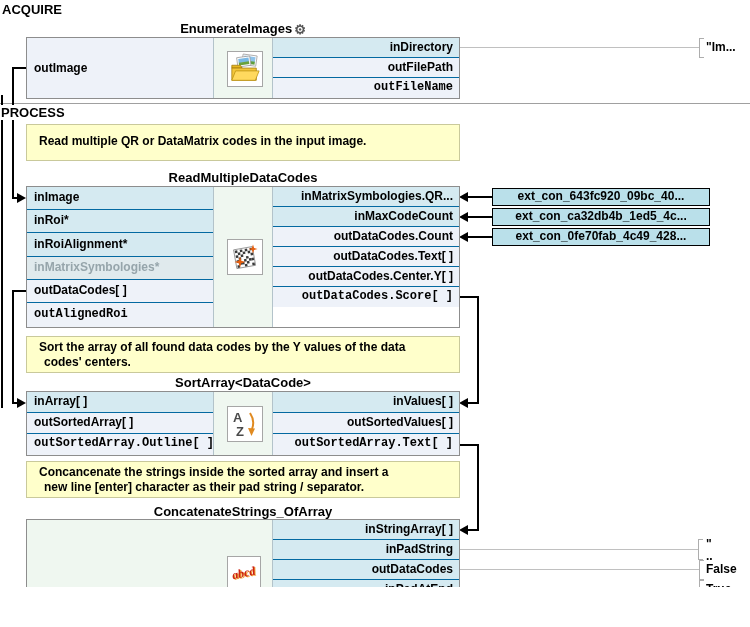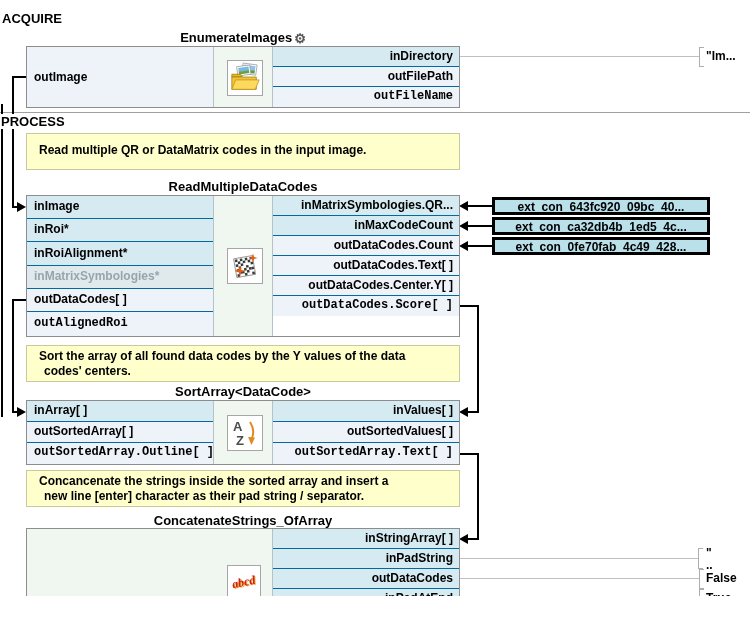--- a/index.html
+++ b/index.html
@@ -1,17 +1,17 @@
 <!DOCTYPE html>
 <html><head>
 <meta charset="utf-8">
 <style>
   html,body{margin:0;padding:0;background:#fff;}
   #app{position:relative;width:750px;height:587px;background:#fff;overflow:hidden;
-       font-family:"Liberation Sans",sans-serif;margin-top:9px;}
+       font-family:"Liberation Sans",sans-serif;}
   .seclabel{position:absolute;font-size:13px;font-weight:bold;color:#000;background:#fff;
             padding-right:3px;z-index:5;}
   .secline{position:absolute;height:1px;background:#a0a0a0;}
   .secvline{position:absolute;width:2px;background:#000;}
   .block{position:absolute;left:26px;width:434px;border:1px solid #8d8d8d;background:#fff;
          box-sizing:border-box;}
   .btitle{position:absolute;left:26px;width:434px;text-align:center;font-size:13px;
           font-weight:bold;color:#000;}
   .gear{font-size:13px;color:#555;vertical-align:-1px;margin-left:2px;cursor:pointer;}
   .col{position:absolute;top:0;height:100%;box-sizing:border-box;}
@@ -40,21 +40,21 @@
   .c1{padding-top:9px;}
   .iconbox{position:absolute;background:#fff;border:1px solid #a6a6a6;display:flex;
            align-items:center;justify-content:center;}
   .ln{position:absolute;background:#000;}
   .gl{position:absolute;background:#c0c0c0;height:1px;}
   .ar{position:absolute;width:0;height:0;border-top:5px solid transparent;
       border-bottom:5px solid transparent;}
   .ar.r{border-left:9px solid #000;}
   .ar.l{border-right:9px solid #000;}
   .extbox{position:absolute;left:492px;width:218px;height:18px;background:#bae0ea;
-          border:3px solid #000000;box-sizing:border-box;text-align:center;font-size:12px;
+          border:1px solid #000000;box-sizing:border-box;text-align:center;font-size:12px;
           font-weight:bold;line-height:15px;white-space:nowrap;}
   .bracket{position:absolute;width:5px;border-left:1px solid #adadad;border-top:1px solid #adadad;
            border-bottom:1px solid #adadad;box-sizing:border-box;}
   .val{position:absolute;font-size:12px;font-weight:bold;color:#000;white-space:nowrap;}
   .val2{line-height:12px;}
   .abcd-inner{display:inline-block;transform:rotate(-12deg);font-style:italic;font-weight:bold;
               font-size:12px;font-family:"Liberation Serif",serif;color:#cc2211;
               text-shadow:1px 1px 0 #f0a030;}
 </style>
 </head>
@@ -190,21 +190,21 @@
       <div class="prow r20 in">inMaxCodeCount</div>
       <div class="prow r20 out">outDataCodes.Count</div>
       <div class="prow r20 out">outDataCodes.Text[ ]</div>
       <div class="prow r20 out">outDataCodes.Center.Y[ ]</div>
       <div class="prow r20 out">outDataCodes.Score[ ]</div>
     </div>
   </div>
 
   <div class="extbox" style="top:188px;">ext_con_643fc920_09bc_40...</div>
   <div class="extbox" style="top:208px;">ext_con_ca32db4b_1ed5_4c...</div>
-  <div class="extbox" style="top:228px;text-decoration:underline;">ext_con_0fe70fab_4c49_428...</div>
+  <div class="extbox" style="top:228px;">ext_con_0fe70fab_4c49_428...</div>
 
   <div class="comment" style="top:336px;height:37px;">
     <div class="cl">Sort the array of all found data codes by the Y values of the data</div>
     <div class="cl cl2">codes' centers.</div>
   </div>
 
   <div class="btitle" style="top:375px;">
     <span>SortArray&lt;DataCode&gt;</span>
   </div>
   <div class="block" style="top:391px;height:65px;">

